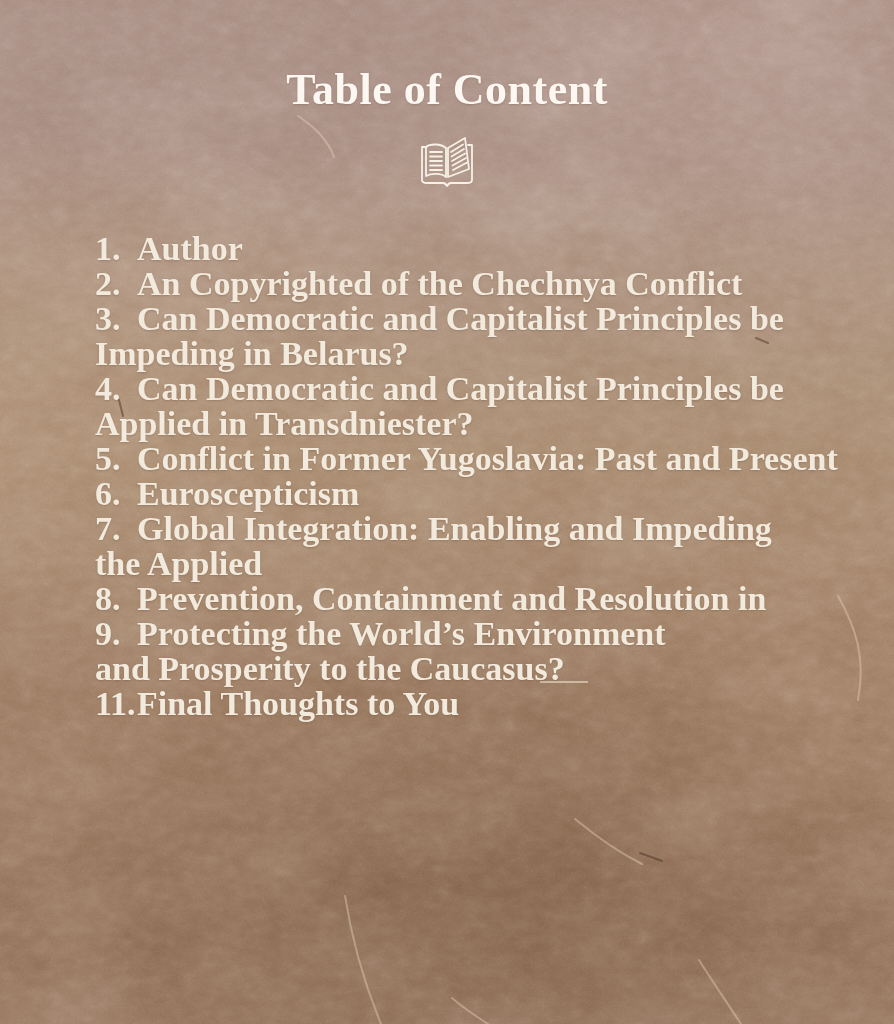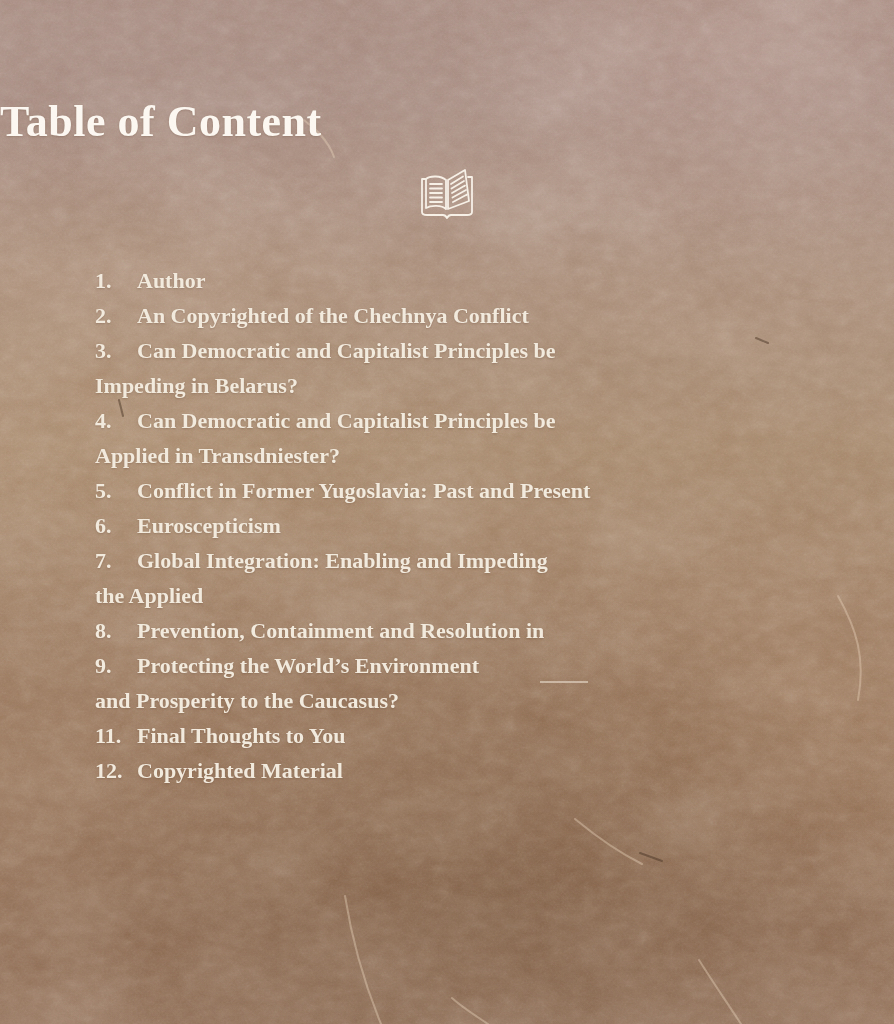--- a/index.html
+++ b/index.html
@@ -27,37 +27,38 @@
     position: absolute; inset: 0; width: 894px; height: 1024px;
     pointer-events: none; z-index: 1;
   }
   .noise-coarse { mix-blend-mode: soft-light; opacity: .65; }
   .noise-medium { mix-blend-mode: soft-light; opacity: .45; }
   .noise-fine   { mix-blend-mode: soft-light; opacity: .30; }
 
   .content { position: relative; z-index: 2; }
 
   .title {
-    padding-top: 96px;
+    padding-top: 64px;
+    text-align: center;
     font-size: 44px;
     letter-spacing: .5px;
     color: #fcf8f1;
     text-shadow: 0 1px 2px rgba(96,66,46,.25);
   }
 
   .icon-wrap {
     margin-top: 20px;
     display: flex;
     justify-content: center;
   }
 
   .toc {
     margin: 40px 50px 0 95px;
     color: #f2eadd;
-    font-size: 22px;
+    font-size: 34px;
     line-height: 35px;
     text-shadow: 0 1px 2px rgba(96,66,46,.28);
   }
   .toc-line { white-space: nowrap; }
   .toc-num { display: inline-block; width: 42px; }
 
   .underline-artifact {
     position: absolute;
     left: 540px; top: 681px;
     width: 48px; height: 2px;
@@ -142,18 +143,17 @@
         <div class="toc-line"><span class="toc-num">4.</span><span>Can Democratic and Capitalist Principles be</span></div>
         <div class="toc-line cont"><span>Applied in Transdniester?</span></div>
         <div class="toc-line"><span class="toc-num">5.</span><span>Conflict in Former Yugoslavia: Past and Present</span></div>
         <div class="toc-line"><span class="toc-num">6.</span><span>Euroscepticism</span></div>
         <div class="toc-line"><span class="toc-num">7.</span><span>Global Integration: Enabling and Impeding</span></div>
         <div class="toc-line cont"><span>the Applied</span></div>
         <div class="toc-line"><span class="toc-num">8.</span><span>Prevention, Containment and Resolution in</span></div>
         <div class="toc-line"><span class="toc-num">9.</span><span>Protecting the World’s Environment</span></div>
         <div class="toc-line cont"><span>and Prosperity to the Caucasus?</span></div>
         <div class="toc-line"><span class="toc-num">11.</span><span>Final Thoughts to You</span></div>
-        <div class="toc-line"><span class="toc-num">12.</span><span>Copyrighted Material</span></div>
       </div>
   </div>
 
   <div class="underline-artifact"></div>
 </div>
 
 </body></html>

